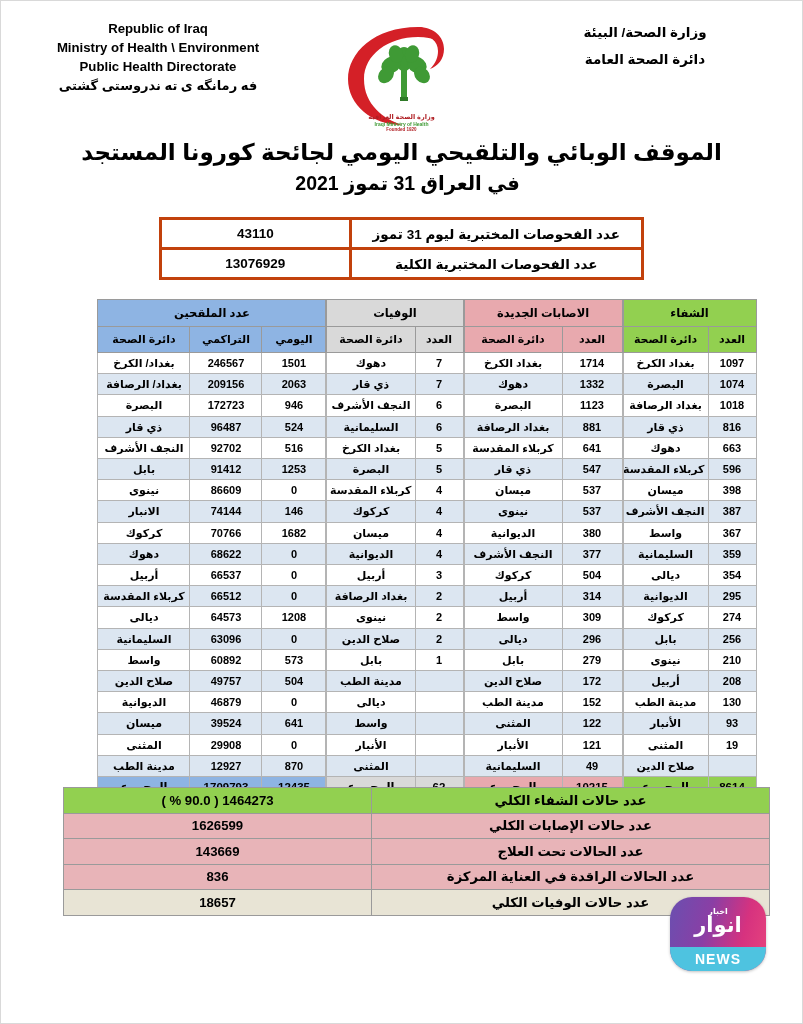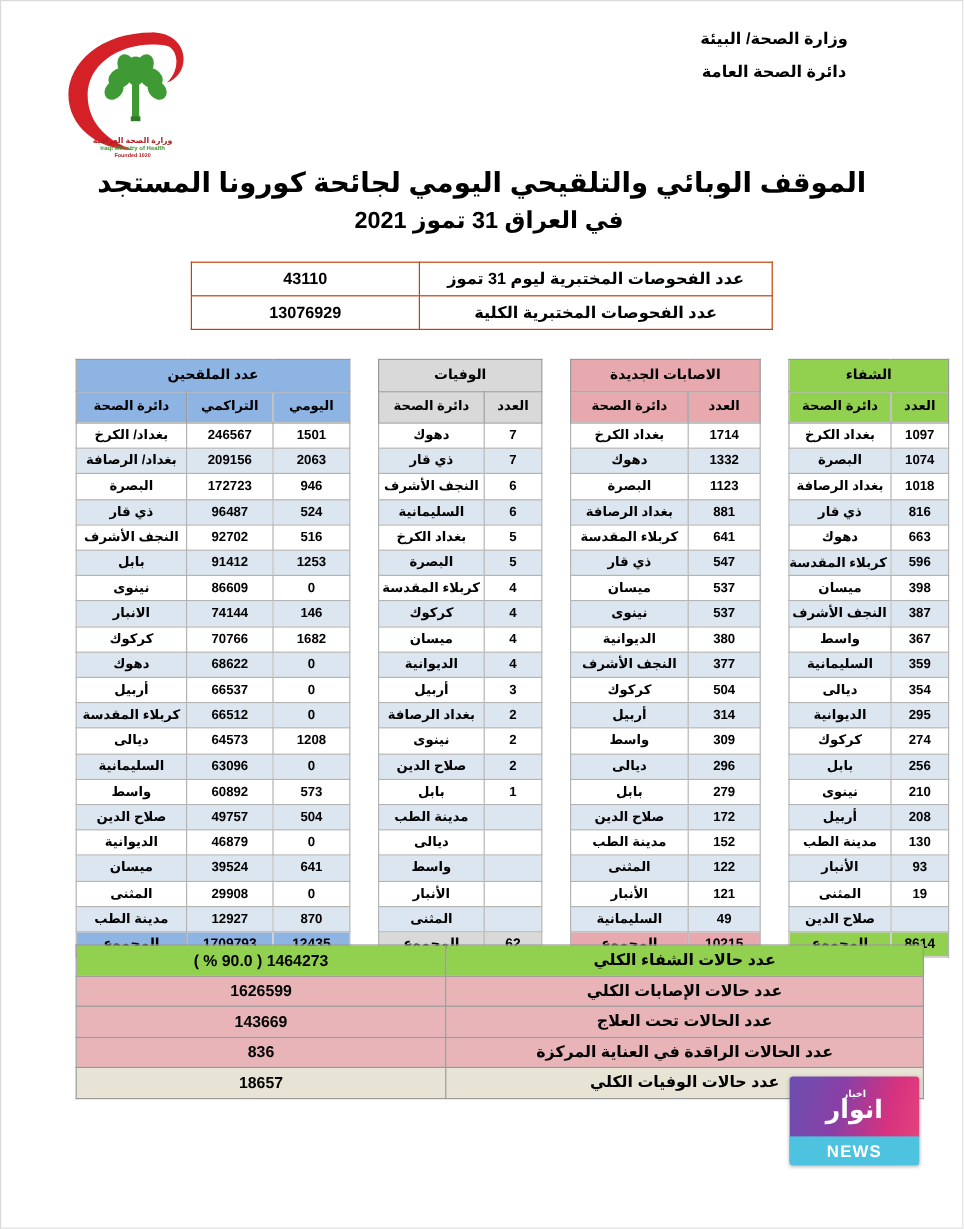--- a/index.html
+++ b/index.html
@@ -58,37 +58,37 @@
   }
 
   
   .tests-table{
     margin:22px auto 0 auto;
     border-collapse:collapse;
     width:485px;
     direction:rtl;
   }
   .tests-table td{
-    border:1px solid #c2410c;
+    border:3px solid #c2410c;
     height:27px;
     font-size:13.5px;
     font-weight:bold;
     padding:0 8px;
   }
   .tests-label{width:300px;text-align:center;}
   .tests-value{width:185px;text-align:center;direction:ltr;}
 
   
   .tables-row{
     position:absolute;
     left:62px;
     top:298px;
     width:728px;
     display:flex;
-    justify-content:space-between;
+    justify-content:center;
     align-items:flex-start;
   }
   table.prov{
     border-collapse:collapse;
     direction:rtl;
     table-layout:fixed;
   }
   table.prov th,table.prov td{
     border:1px solid #b4b4b4;
     height:20.2px;
@@ -163,22 +163,22 @@
     text-align:center;
     padding:0 6px;
   }
   .summary .s-label{width:385px;}
   .summary .s-value{width:295px;direction:rtl;}
 
   
   .news-logo{
     position:absolute;
     right:36px;bottom:52px;
-    width:108px;height:74px;
-    border-radius:3px;
+    width:96px;height:74px;
+    border-radius:22px;
     background:linear-gradient(105deg,#6a4fb0 0%,#8a3fa5 38%,#d6327f 72%,#e8457d 100%);
     overflow:hidden;
     box-shadow:0 1px 3px rgba(0,0,0,.25);
   }
   .news-logo .ar{
     direction:rtl;
     color:#fff;
     font-weight:bold;
     font-size:21px;
     text-align:center;
@@ -193,20 +193,26 @@
     text-align:center;line-height:24px;letter-spacing:1px;
   }
 </style>
 </head>
 <body>
 
 <div class="page">
 
   <div class="header">
 
+    <div class="hdr-col hdr-left">
+      <div>Republic of Iraq</div>
+      <div>Ministry of Health \ Environment</div>
+      <div>Public Health Directorate</div>
+      <div class="ku">فه رمانگه ى ته ندروستى گشتى</div>
+    </div>
 
     <div class="logo-wrap">
       <svg class="logo-svg" width="160" height="112" viewBox="0 0 160 112">
 
         <path d="M96 8 C52 8 26 34 26 60 C26 86 50 106 80 106 C62 100 42 86 42 60 C42 36 66 18 96 18 C104 18 110 19 116 22 C110 13 104 8 96 8 Z" fill="#d42027"></path>
         <path d="M96 8 C112 8 122 18 122 30 C122 40 116 47 108 50 C114 44 116 38 116 32 C116 22 108 16 96 15 Z" fill="#d42027"></path>
 
         <g fill="#3f9a35">
           <ellipse cx="82" cy="40" rx="9" ry="12"></ellipse>
           <ellipse cx="69" cy="46" rx="10" ry="8" transform="rotate(-28 69 46)"></ellipse>

